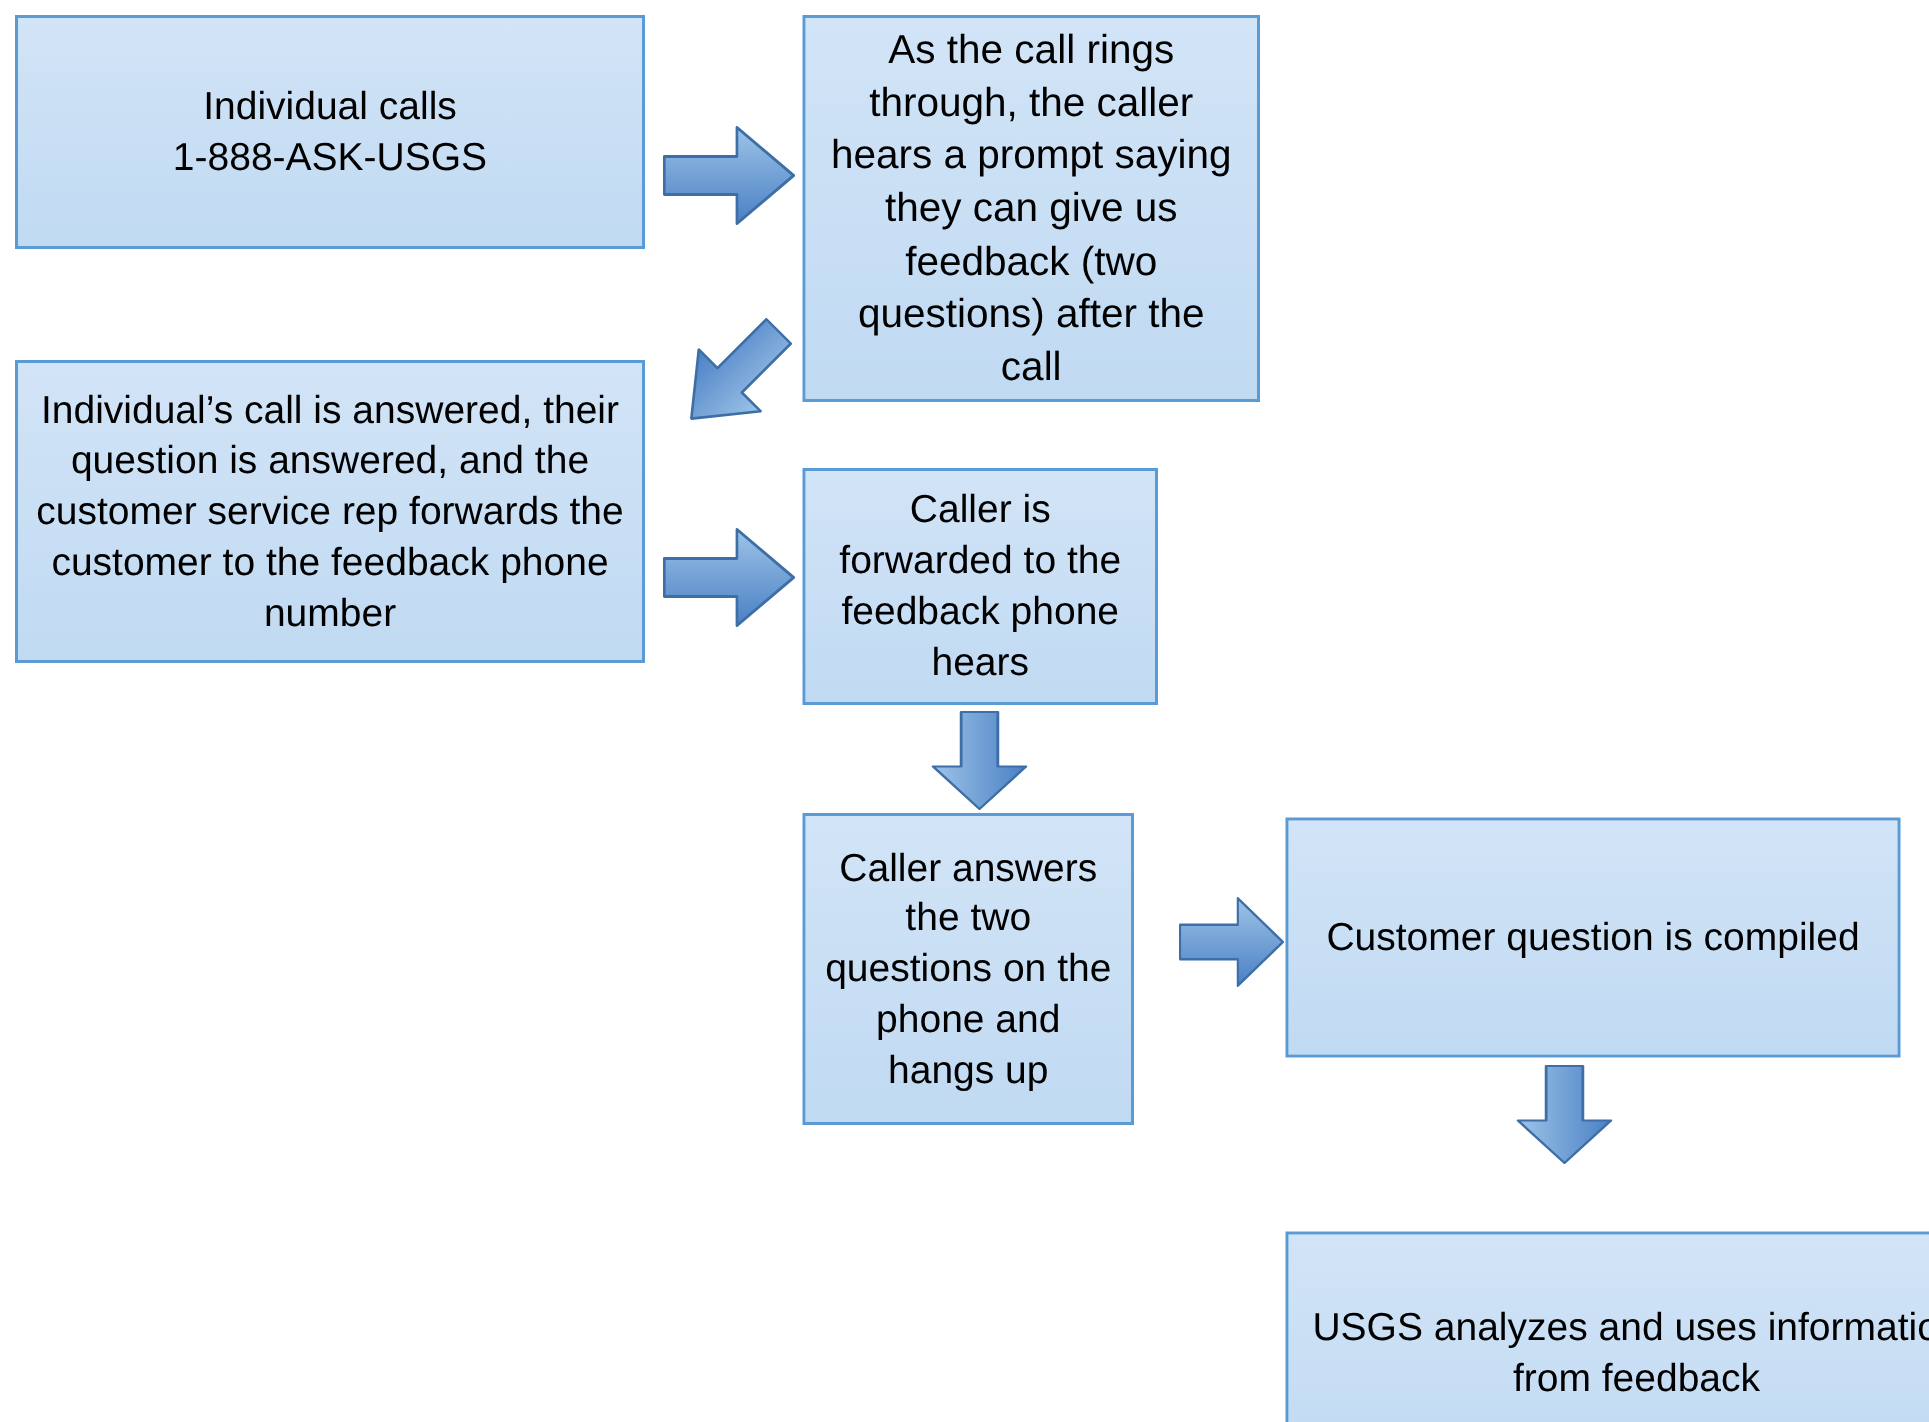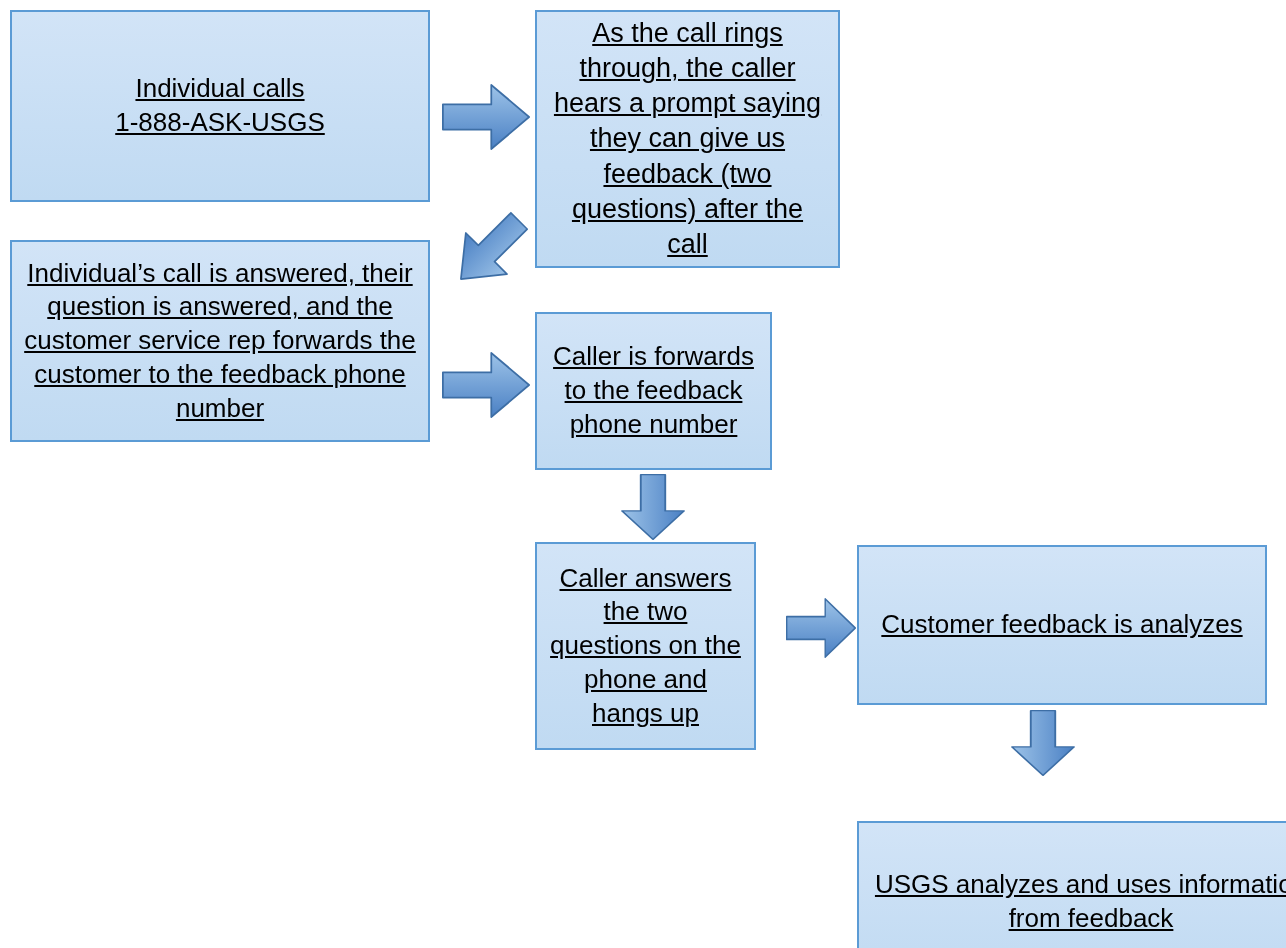--- a/index.html
+++ b/index.html
@@ -24,41 +24,40 @@
     align-items: center;
     justify-content: center;
     text-align: center;
     padding: 6px 12px;
     color: #000000;
     font-size: 26px;
     line-height: 1.3;
   }
   .node-text {
     white-space: pre-line;
-    text-decoration: underline;
   }
   .arrow {
     position: absolute;
   }
   .arrow svg {
     display: block;
     width: 100%;
     height: 100%;
   }
   .rot135 {
     transform: rotate(135deg);
     transform-origin: center center;
   }
 </style>
 </head>
 <body>
 
 <div class="canvas">
 
-  <div class="node" style="left:10px; top:10px; width:420px; height:192px;">
+  <div class="node" style="left:10px; top:10px; width:420px; height:156px;">
     <span class="node-text">Individual calls
 1-888-ASK-USGS</span>
   </div>
 
   <div class="arrow" style="left:442px; top:84px; width:88px; height:66px;">
     <svg viewBox="0 0 100 68" preserveAspectRatio="none">
       <defs>
         <linearGradient id="grad1" x1="0" y1="0" x2="0" y2="1">
           <stop offset="0" stop-color="#9dc3e8"></stop>
             <stop offset="1" stop-color="#4a80c4"></stop>
@@ -94,21 +93,21 @@
         <linearGradient id="grad3" x1="0" y1="0" x2="0" y2="1">
           <stop offset="0" stop-color="#9dc3e8"></stop>
             <stop offset="1" stop-color="#4a80c4"></stop>
         </linearGradient>
       </defs>
       <polygon points="1,21 56,21 56,1 99,34 56,67 56,47 1,47" fill="url(#grad3)" stroke="#3d6ea5" stroke-width="2" stroke-linejoin="round"></polygon>
     </svg>
   </div>
 
   <div class="node" style="left:535px; top:312px; width:237px; height:158px;">
-    <span class="node-text">Caller is forwards to the feedback phone number</span>
+    <span class="node-text">Caller is forwarded to the feedback phone hears</span>
   </div>
 
   <div class="arrow" style="left:621px; top:474px; width:64px; height:66px;">
     <svg viewBox="0 0 68 100" preserveAspectRatio="none">
       <defs>
         <linearGradient id="grad4" x1="0" y1="0" x2="1" y2="0">
           <stop offset="0" stop-color="#9dc3e8"></stop>
             <stop offset="1" stop-color="#4a80c4"></stop>
         </linearGradient>
       </defs>
@@ -126,21 +125,21 @@
         <linearGradient id="grad5" x1="0" y1="0" x2="0" y2="1">
           <stop offset="0" stop-color="#9dc3e8"></stop>
             <stop offset="1" stop-color="#4a80c4"></stop>
         </linearGradient>
       </defs>
       <polygon points="1,21 56,21 56,1 99,34 56,67 56,47 1,47" fill="url(#grad5)" stroke="#3d6ea5" stroke-width="2" stroke-linejoin="round"></polygon>
     </svg>
   </div>
 
   <div class="node" style="left:857px; top:545px; width:410px; height:160px;">
-    <span class="node-text">Customer feedback is analyzes</span>
+    <span class="node-text">Customer question is compiled</span>
   </div>
 
   <div class="arrow" style="left:1011px; top:710px; width:64px; height:66px;">
     <svg viewBox="0 0 68 100" preserveAspectRatio="none">
       <defs>
         <linearGradient id="grad6" x1="0" y1="0" x2="1" y2="0">
           <stop offset="0" stop-color="#9dc3e8"></stop>
             <stop offset="1" stop-color="#4a80c4"></stop>
         </linearGradient>
       </defs>

